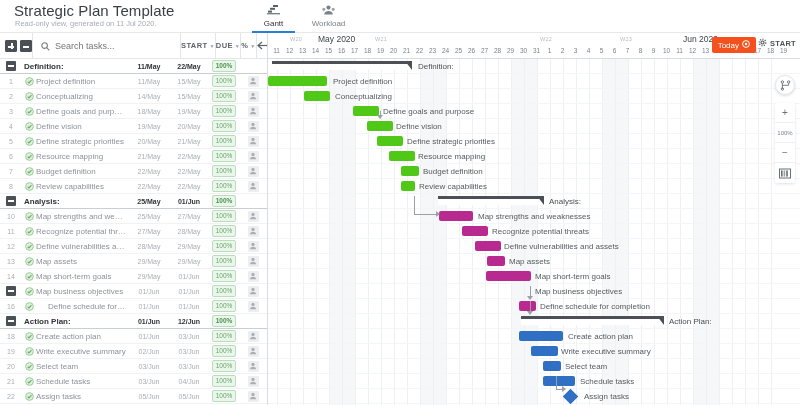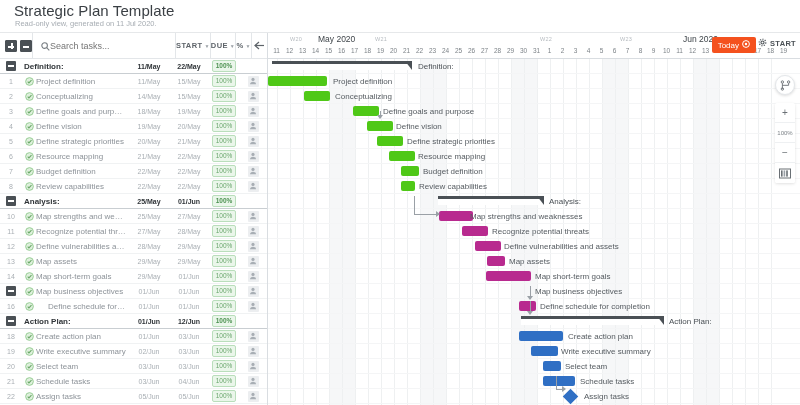--- a/index.html
+++ b/index.html
@@ -54,21 +54,21 @@
     width:12px; height:12px; border:1px solid #4a5055; border-radius:1px;
     background:#4a5055; position:relative; cursor:pointer;
   }
   .sqbtn:before{
     content:""; position:absolute; left:2px; right:2px; top:5px; height:2px; background:#fff;
   }
   .sqbtn.plus:after{
     content:""; position:absolute; top:2px; bottom:2px; left:5px; width:2px; background:#fff;
   }
   .searchwrap{
-    flex:1; display:flex; align-items:center; border-left:1px solid #e3e6e9;
+    flex:1; display:flex; align-items:center; gap:5px; border-left:1px solid #e3e6e9;
     height:100%; padding-left:8px;
   }
   .searchwrap input{
     border:none; outline:none; font-size:9px; color:#6d7479; width:125px;
     font-family:"Liberation Sans", sans-serif; background:transparent;
   }
   .colhead{
     width:40px; font-size:7.5px; font-weight:bold; color:#5d6369; letter-spacing:.4px;
     display:flex; align-items:center; justify-content:center; gap:2px;
     height:100%; border-left:1px solid #e3e6e9; cursor:pointer;
@@ -201,20 +201,44 @@
 </style>
 </head>
 <body>
 
 <div id="app">
 
   <div class="topbar">
     <div class="title">Strategic Plan Template</div>
     <div class="subtitle">Read-only view, generated on 11 Jul 2020.</div>
 
+    <div class="viewtabs">
+      <div class="vtab active">
+        <span class="vicon">
+          <svg width="13" height="11" viewBox="0 0 13 11">
+            <rect x="0" y="8.2" width="13" height="1.1" fill="#5b6166"></rect>
+            <rect x="1" y="5.6" width="4" height="2" fill="#5b6166"></rect>
+            <rect x="3" y="2.8" width="5" height="2" fill="#5b6166"></rect>
+            <rect x="6" y="0" width="5" height="2" fill="#5b6166"></rect>
+          </svg>
+        </span>
+        <span class="vlabel">Gantt</span>
+      </div>
+      <div class="vtab">
+        <span class="vicon">
+          <svg width="13" height="11" viewBox="0 0 13 11">
+            <circle cx="6.5" cy="2.6" r="2.1" fill="#7b8186"></circle>
+            <path d="M2.2 9.6c0-2.3 1.9-3.6 4.3-3.6s4.3 1.3 4.3 3.6z" fill="#7b8186"></path>
+            <circle cx="1.8" cy="4.2" r="1.5" fill="#9aa0a6"></circle>
+            <circle cx="11.2" cy="4.2" r="1.5" fill="#9aa0a6"></circle>
+          </svg>
+        </span>
+        <span class="vlabel">Workload</span>
+      </div>
+    </div>
 
   </div>
 
   <div class="leftpane">
 
     <div class="gridtoolbar">
       <div class="expandbtns">
         <div class="sqbtn plus"></div>
         <div class="sqbtn"></div>
       </div>
@@ -892,21 +916,21 @@
         <div class="rowline" style="top: 134px;"></div>
         <div class="bar" style="left: 133px; width: 14px; top: 122px; background: rgb(79, 200, 23);"></div>
         <div class="blabel" style="left: 151px; top: 122px;">Review capabilities</div>
         <div class="rowline" style="top: 149px;"></div>
         <div class="summary" style="left: 170px; width: 106px; top: 137px;">
           <div class="inner"></div>
         </div>
         <div class="slabel" style="left: 281px; top: 137px;">Analysis:</div>
         <div class="rowline" style="top: 164px;"></div>
         <div class="bar" style="left: 171px; width: 34px; top: 152px; background: rgb(184, 42, 143);"></div>
-        <div class="blabel" style="left: 202px; top: 152px;">Map strengths and weaknesses</div>
+        <div class="blabel" style="left: 210px; top: 152px;">Map strengths and weaknesses</div>
         <div class="rowline" style="top: 179px;"></div>
         <div class="bar" style="left: 194px; width: 26px; top: 167px; background: rgb(184, 42, 143);"></div>
         <div class="blabel" style="left: 224px; top: 167px;">Recognize potential threats</div>
         <div class="rowline" style="top: 194px;"></div>
         <div class="bar" style="left: 207px; width: 26px; top: 182px; background: rgb(184, 42, 143);"></div>
         <div class="blabel" style="left: 236px; top: 182px;">Define vulnerabilities and assets</div>
         <div class="rowline" style="top: 209px;"></div>
         <div class="bar" style="left: 219px; width: 18px; top: 197px; background: rgb(184, 42, 143);"></div>
         <div class="blabel" style="left: 241px; top: 197px;">Map assets</div>
         <div class="rowline" style="top: 224px;"></div>

